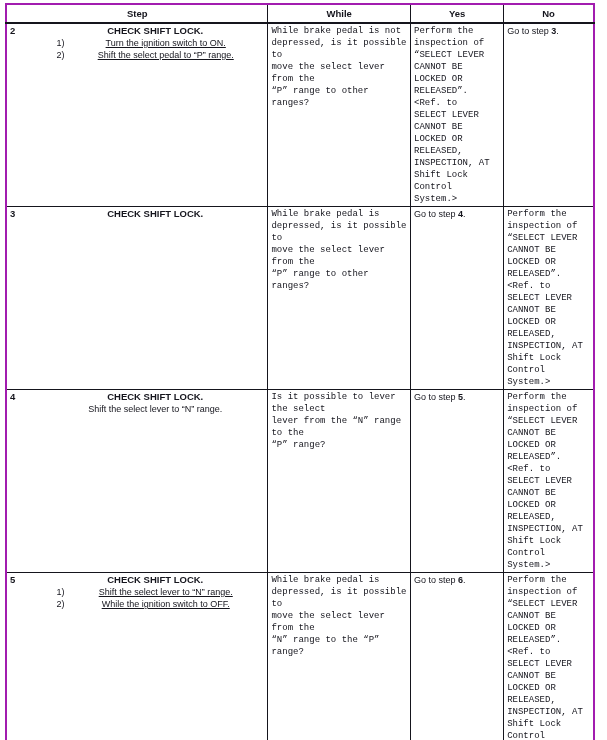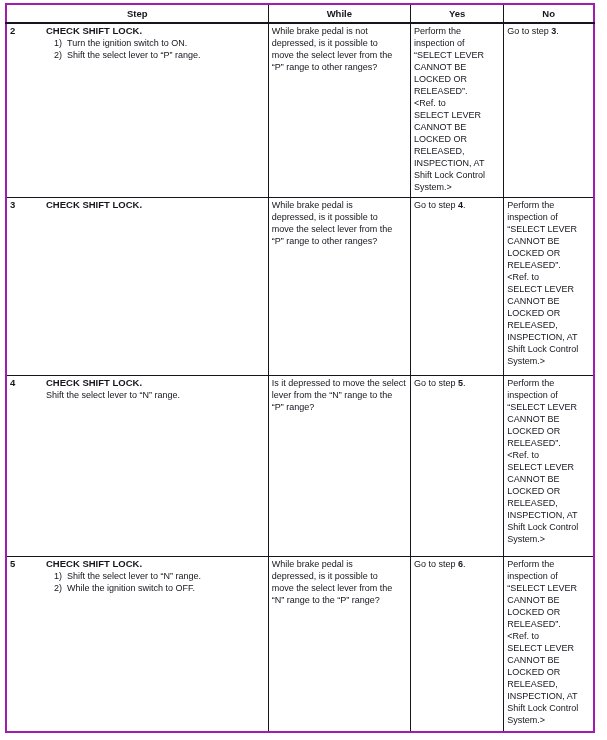--- a/index.html
+++ b/index.html
@@ -25,28 +25,28 @@
   }
   .diag th{
     border-bottom:2px solid #15151d;
     font-size:9.5px;
     font-weight:bold;
     text-align:center;
     padding:2px 3px;
     line-height:13px;
   }
   .b{font-weight:bold;}
-  .prewrap{white-space:pre-line;}
+  .prewrap{white-space:pre-line;font-family:Liberation Mono, monospace;}
   
   .snum{float:left;font-weight:bold;font-size:9.5px;}
-  .sbody{margin-left:36px;}
+  .sbody{margin-left:36px;text-align:center;}
   .stitle{font-weight:bold;font-size:9.5px;}
   .sline{display:flex;}
   .mk{flex:0 0 13px;margin-left:8px;}
-  .mtxt{flex:1;}
+  .mtxt{flex:1;text-decoration:underline;}
   .plainline{margin-left:0;}
 </style>
 </head>
 <body>
 
 <table class="diag">
   <colgroup>
     <col style="width:267px">
     <col style="width:145px">
     <col style="width:94px">
@@ -65,21 +65,21 @@
     <td>
       <div class="snum">2</div>
       <div class="sbody">
         <div class="stitle">CHECK SHIFT LOCK.</div>
         <div class="sline">
           <span class="mk">1)</span>
           <span class="mtxt">Turn the ignition switch to ON.</span>
         </div>
         <div class="sline">
           <span class="mk">2)</span>
-          <span class="mtxt">Shift the select lever to “P” range.</span>
+          <span class="mtxt">Shift the select pedal to “P” range.</span>
         </div>
       </div>
     </td>
     <td class="prewrap">While brake pedal is not
 depressed, is it possible to
 move the select lever from the
 “P” range to other ranges?</td>
     <td class="prewrap">Perform the
 inspection of
 “SELECT LEVER
@@ -126,21 +126,21 @@
   </tr>
 
   <tr style="height:181px">
     <td>
       <div class="snum">4</div>
       <div class="sbody">
         <div class="stitle">CHECK SHIFT LOCK.</div>
         <div class="plainline">Shift the select lever to “N” range.</div>
       </div>
     </td>
-    <td class="prewrap">Is it depressed to move the select
+    <td class="prewrap">Is it possible to lever the select
 lever from the “N” range to the
 “P” range?</td>
     <td><span>Go to step </span><span class="b">5</span><span>.</span></td>
     <td class="prewrap">Perform the
 inspection of
 “SELECT LEVER
 CANNOT BE
 LOCKED OR
 RELEASED”.
 &lt;Ref. to

